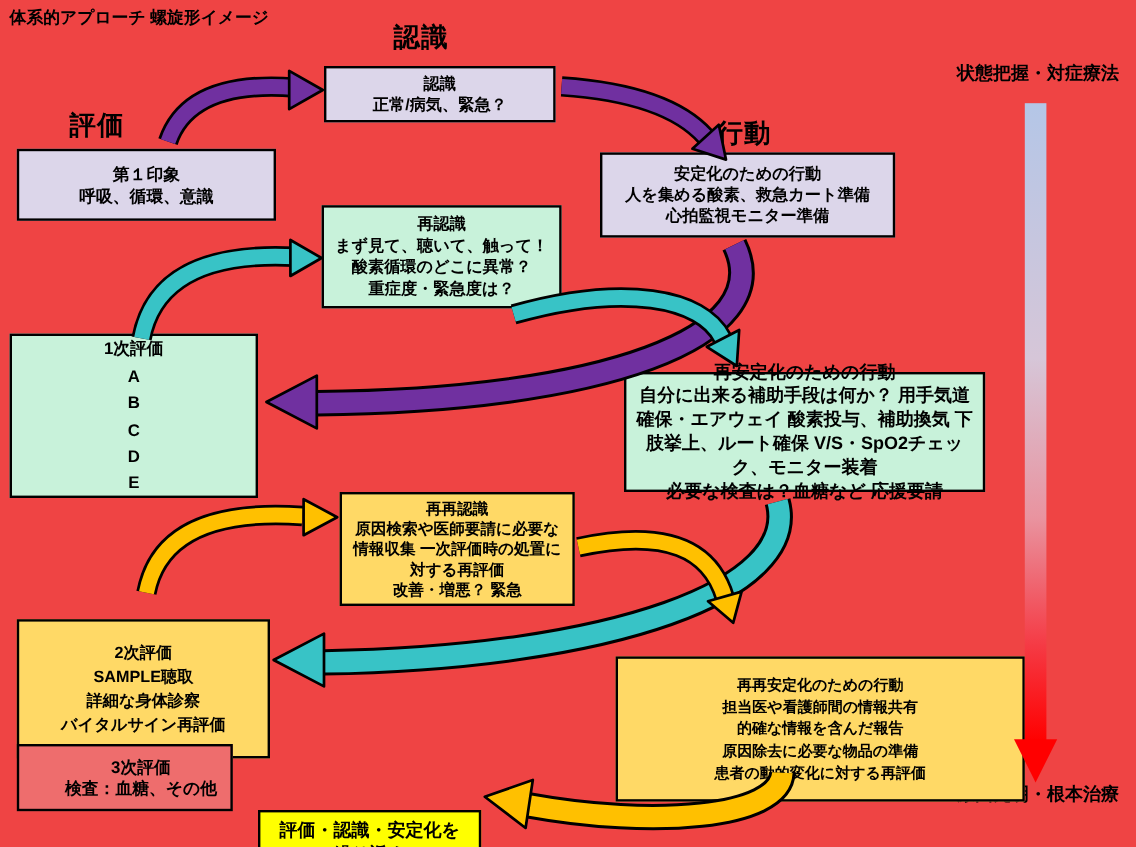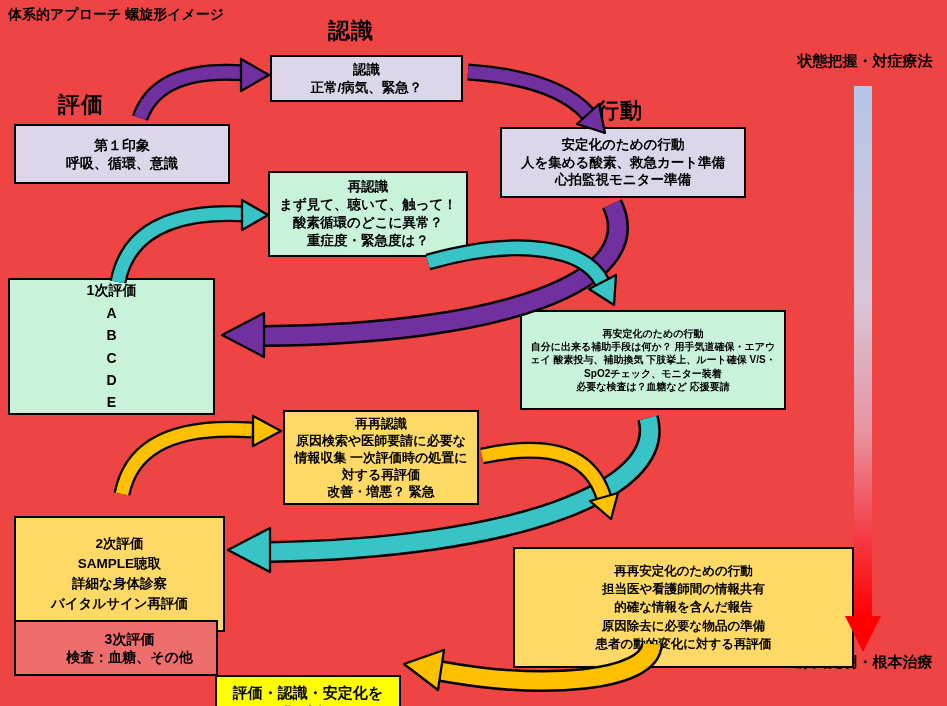--- a/index.html
+++ b/index.html
@@ -23,25 +23,25 @@
   .green{background:var(--color-green);}
   .yellow{background:var(--color-yellow);margin-top:27px;}
   .red{background:var(--color-red);}
   .bright{background:var(--color-bright_yellow);}
 
   .box.recognition{left:270px;top:55px;width:193px;height:47px;}
   .box.first-impression{left:14px;top:124px;width:216px;height:60px;font-size:14px;justify-content:center;}
   .box.stabilization{left:500px;top:127px;width:246px;height:71px;}
   .box.re-recognition{left:268px;top:171px;width:200px;height:86px;}
   .box.primary-eval{left:8px;top:278px;width:207px;height:137px;font-size:14px;font-weight:700;line-height:1.6;}
-  .box.re-stabilization{left:520px;top:310px;width:266px;height:100px;font-size:10px;}
+  .box.re-stabilization{left:520px;top:310px;width:301px;height:100px;font-size:15px;}
   .box.re-re-recognition{left:283px;top:383px;width:196px;height:95px;font-size:13px;}
   .box.secondary-eval{left:14px;top:489px;width:211px;height:116px;font-weight:700;line-height:1.5;}
   .box.re-re-stabilization{left:513px;top:520px;width:341px;height:121px;font-size:12.5px;line-height:1.45;}
-  .box.tertiary-eval{left:14px;top:620px;width:204px;height:56px;font-size:14px;font-weight:700;padding-left:32px;}
+  .box.tertiary-eval{left:14px;top:620px;width:180px;height:56px;font-size:14px;font-weight:700;padding-left:32px;}
   .box.repeat{left:215px;top:638px;width:186px;height:56px;font-size:15px;font-weight:700;margin-top:37px;}
 
   .side-label{position:absolute;font-size:15px;font-weight:700;width:150px;text-align:center;}
   .side-label.top{left:790px;top:52px;}
   .side-label.bottom{left:790px;top:653px;}
 
   svg.arrows{position:absolute;left:0;top:0;z-index:2;pointer-events:none;}
   .arrow .outline{fill:none;stroke:#000;stroke-linecap:butt;}
   .arrow .fill{fill:none;stroke-linecap:butt;}
   .arrow .head{stroke:#000;stroke-width:2.25;stroke-linejoin:round;}

